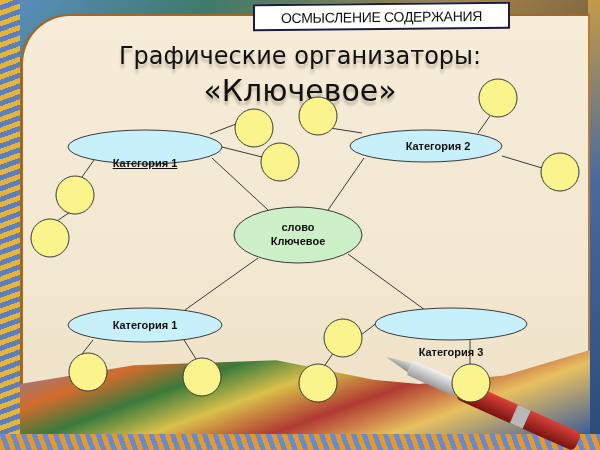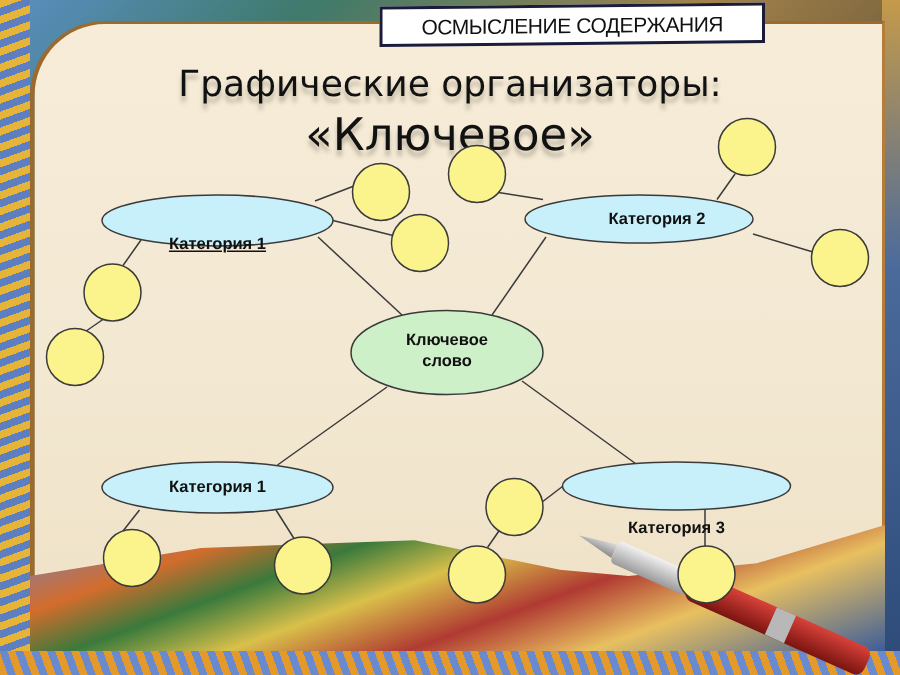--- a/index.html
+++ b/index.html
@@ -108,15 +108,15 @@
 </div>
 <svg class="diagram" width="600" height="450">
   <circle cx="471" cy="383" r="19" fill="#fbf48c" stroke="#3a3a3a" stroke-width="1"></circle>
 </svg>
 
 <div class="oval-label" style="left:68px; top:156px; width:154px;text-decoration:underline;">Категория 1</div>
 <div class="oval-label" style="left:362px; top:139px; width:152px;">Категория 2</div>
 <div class="oval-label" style="left:375px; top:317px; width:152px;margin-top:28px;">Категория 3</div>
 <div class="oval-label" style="left:68px; top:318px; width:154px;">Категория 1</div>
 <div class="oval-label" style="left:234px; top:220px; width:128px;">
+  <div>слово</div>
   <div>Ключевое</div>
-  <div>слово</div>
 </div>
 
 </body></html>

